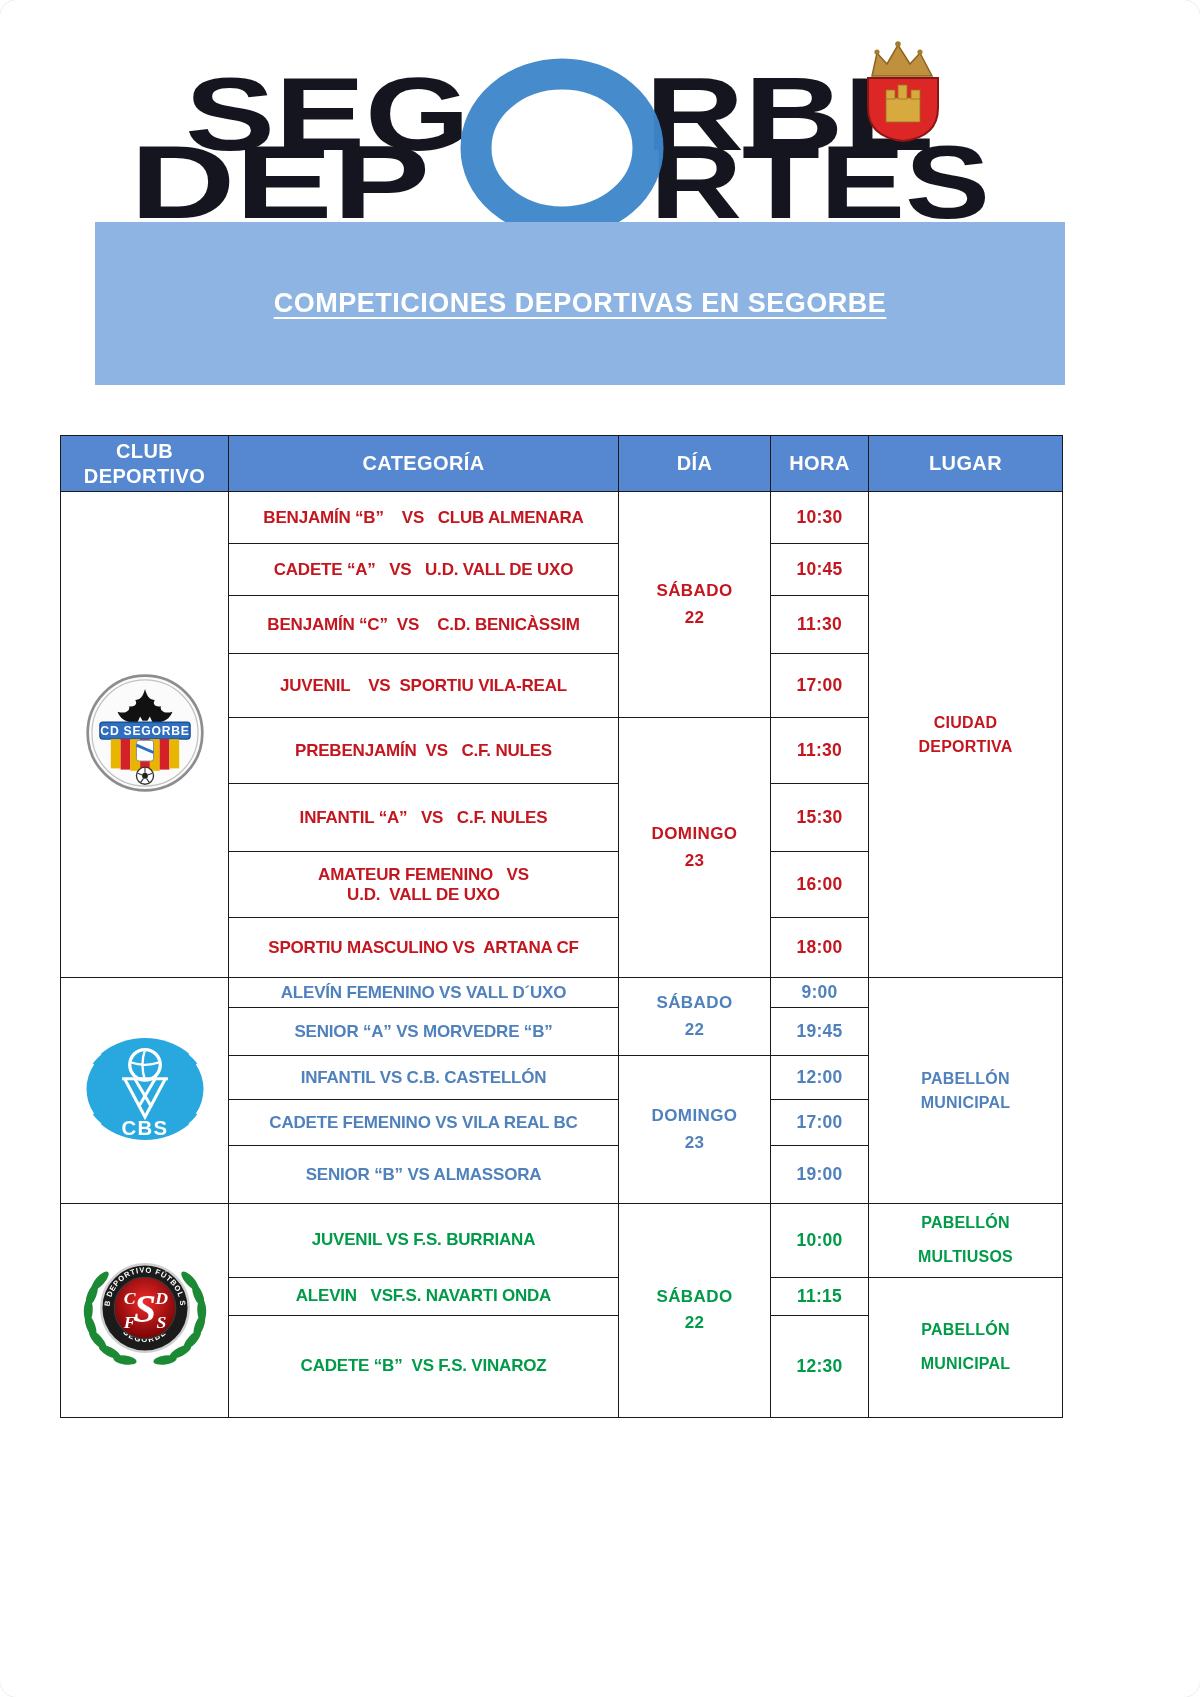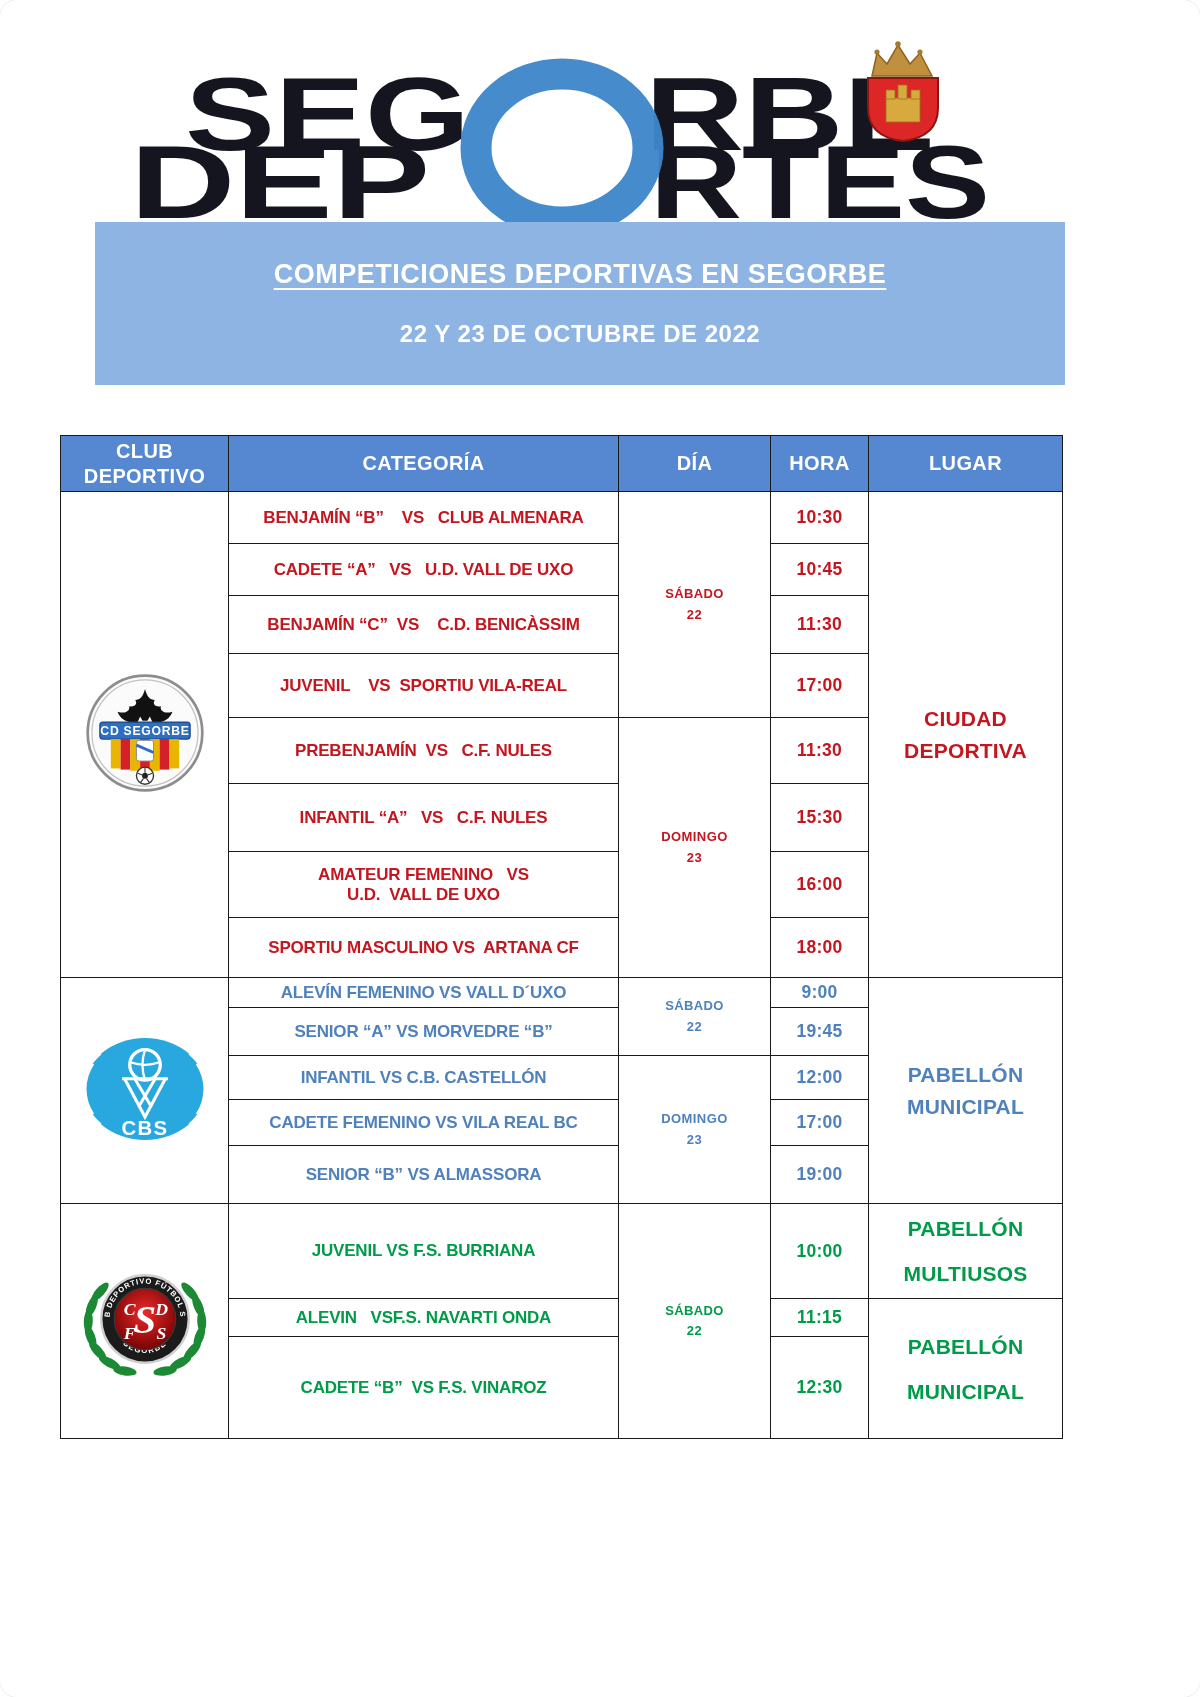--- a/index.html
+++ b/index.html
@@ -26,22 +26,22 @@
 
   
   .sched{position:absolute; top:435px; left:60px; width:1002px;
          border-collapse:collapse; table-layout:fixed;}
   .sched th,.sched td{border:1.7px solid var(--table-border); background:#fff;
          text-align:center; vertical-align:middle; padding:2px 8px; overflow:hidden;}
   .sched thead th{background:var(--header-bg); color:#fff; font-size:20px; font-weight:bold;
          white-space:pre-line; line-height:1.25; letter-spacing:.4px; height:56px;}
   td.cat{font-size:17px; font-weight:bold; white-space:pre-wrap; letter-spacing:-.2px;}
   td.time{font-size:17.5px; font-weight:bold; letter-spacing:.2px;}
-  td.day{font-size:13px; font-weight:bold; white-space:pre-line; line-height:1.55; letter-spacing:.4px;margin-left:28px;}
-  td.venue{font-size:21px; font-weight:bold; white-space:pre-line; line-height:1.5; letter-spacing:.2px;}
+  td.day{font-size:17px; font-weight:bold; white-space:pre-line; line-height:1.55; letter-spacing:.4px;margin-left:28px;}
+  td.venue{font-size:16px; font-weight:bold; white-space:pre-line; line-height:1.5; letter-spacing:.2px;}
   td.venue.gap{line-height:2.15;}
   tbody.sec-football td{color:var(--football);}
   tbody.sec-basket  td{color:var(--basketball);}
   tbody.sec-futsal  td{color:var(--futsal);}
   td.club{padding:8px;}
 </style>
 </head>
 <body>
 
 <div class="page">
@@ -72,21 +72,20 @@
           <rect x="886" y="90" width="9" height="9"></rect>
           <rect x="898" y="85" width="9" height="14"></rect>
           <rect x="911" y="90" width="9" height="9"></rect>
         </g>
       </g>
     </svg>
   </div>
 
   <div class="banner">
     <div class="title">COMPETICIONES DEPORTIVAS EN SEGORBE</div>
-    <div class="date">22 Y 23 DE OCTUBRE DE 2022</div>
   </div>
 
   <table class="sched">
     <colgroup>
       <col style="width:168px">
         <col style="width:390px">
         <col style="width:152px">
       <col style="width:98px">
         <col style="width:194px">
     </colgroup>

